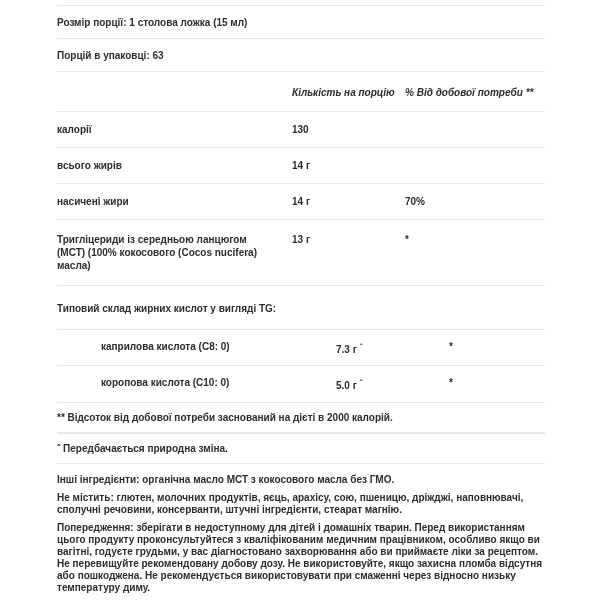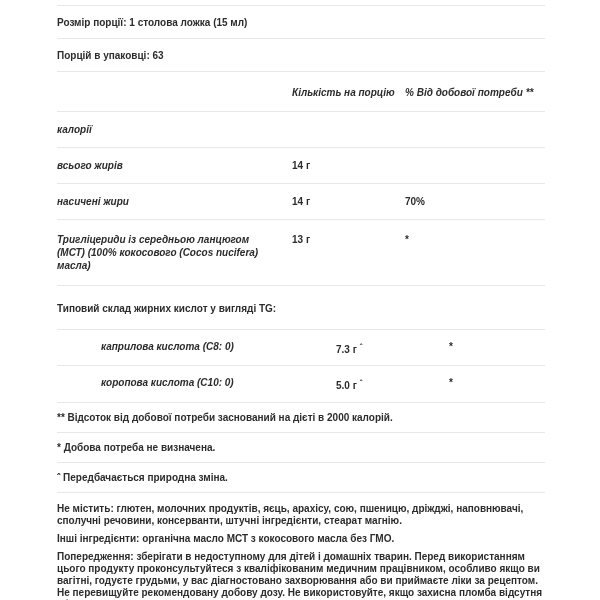--- a/index.html
+++ b/index.html
@@ -54,21 +54,21 @@
   .section-row {
     padding: 16px 0 14px 0;
   }
   .acid-row {
     padding: 10px 0 9px 0;
     margin-left: 44px;
   }
   .footnote-row {
     padding: 8px 0 8px 0;
   }
-  .c1 { grid-column: 1; padding-right: 10px; font-style: italic; }
+  .c1 { grid-column: 1; padding-right: 10px; }
   .c2 { grid-column: 2; }
   .c3 { grid-column: 3; }
   .sup-mark {
     font-size: 8px;
     vertical-align: super;
     margin-left: 3px;
   }
   .paragraphs {
     margin-top: 10px;
   }
@@ -98,20 +98,21 @@
 
   <div class="row grid header-row">
     <span class="c1"></span>
     <span class="c2">Кількість на порцію</span>
     <span class="c3">% Від добової потреби **</span>
   </div>
   <div class="divider"></div>
 
   <div class="row grid data-row">
     <span class="c1">калорії</span>
+    <span class="c2">130</span>
     <span class="c3"></span>
   </div>
   <div class="divider"></div>
 
   <div class="row grid data-row">
     <span class="c1">всього жирів</span>
     <span class="c2">14 г</span>
   </div>
   <div class="divider"></div>
 
@@ -146,29 +147,26 @@
     <span class="c2"><span>5.0 г</span><span class="sup-mark">ˆ</span></span>
     <span class="c3">*</span>
   </div>
   <div class="divider"></div>
 
   <div class="row footnote-row">
     <span>** Відсоток від добової потреби заснований на дієті в 2000 калорій.</span>
   </div>
   <div class="divider"></div>
 
-  <div class="row footnote-row">
-    <span>* Добова потреба не визначена.</span>
-  </div>
   <div class="divider"></div>
 
   <div class="row footnote-row">
     <span>ˆ Передбачається природна зміна.</span>
   </div>
   <div class="divider"></div>
 
   <div class="paragraphs">
+    <p class="para">Інші інгредієнти: органічна масло МСТ з кокосового масла без ГМО.</p>
     <p class="para">Не містить: глютен, молочних продуктів, яєць, арахісу, сою, пшеницю, дріжджі, наповнювачі, сполучні речовини, консерванти, штучні інгредієнти, стеарат магнію.</p>
-    <p class="para">Інші інгредієнти: органічна масло МСТ з кокосового масла без ГМО.</p>
     <p class="para">Попередження: зберігати в недоступному для дітей і домашніх тварин. Перед використанням цього продукту проконсультуйтеся з кваліфікованим медичним працівником, особливо якщо ви вагітні, годуєте грудьми, у вас діагностовано захворювання або ви приймаєте ліки за рецептом. Не перевищуйте рекомендовану добову дозу. Не використовуйте, якщо захисна пломба відсутня або пошкоджена. Не рекомендується використовувати при смаженні через відносно низьку температуру диму.</p>
   </div>
 
 </div>
 
 </body></html>

